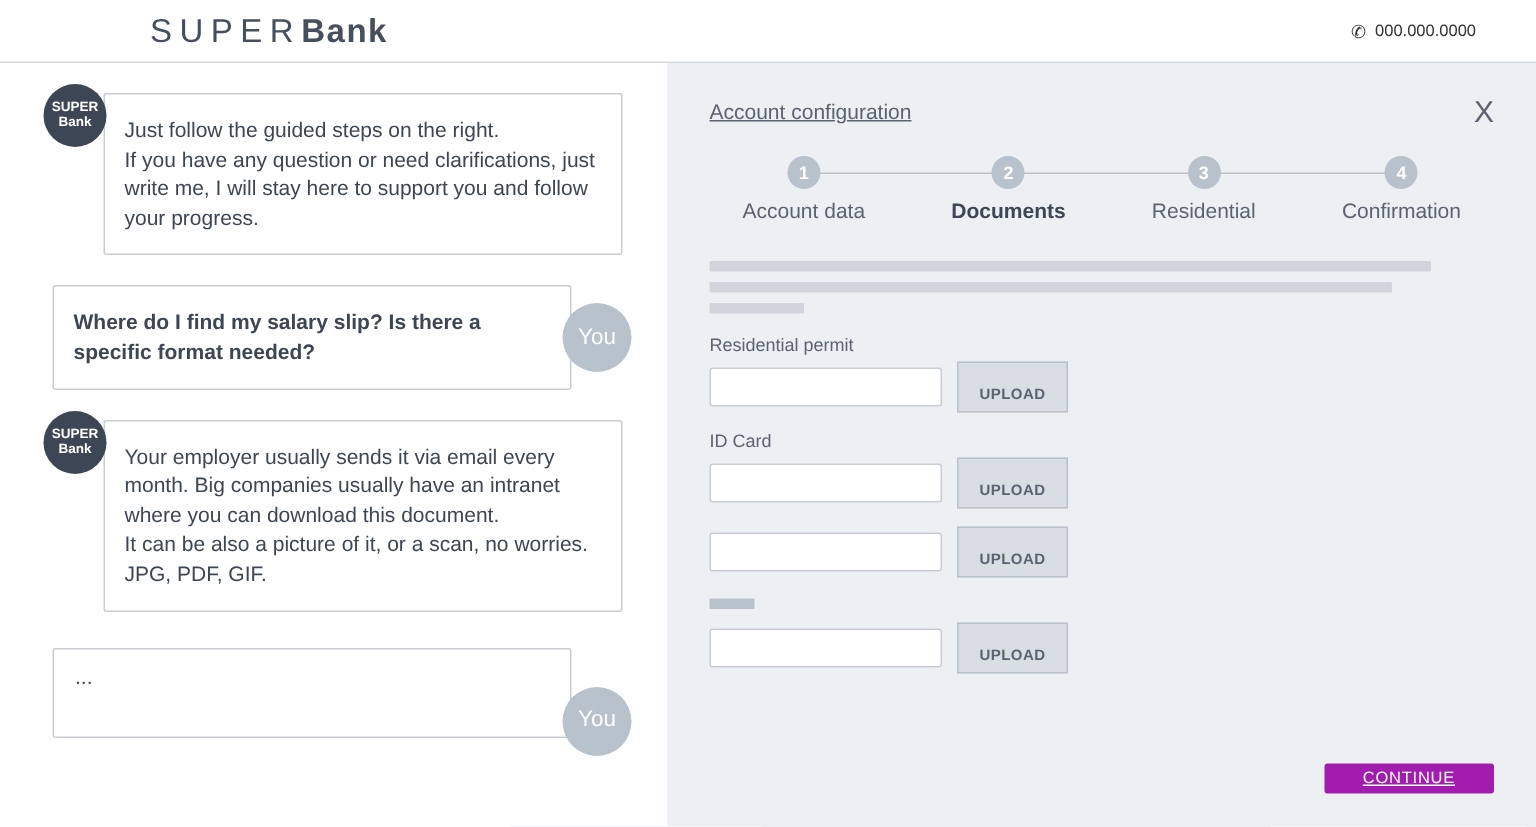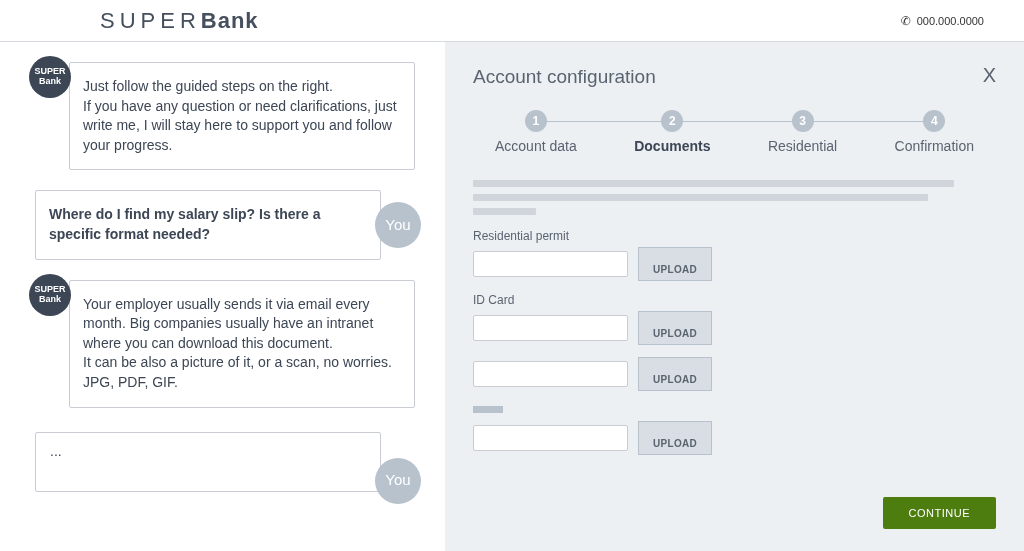--- a/index.html
+++ b/index.html
@@ -102,23 +102,24 @@
   }
   .chat-input-wrap .avatar.user { top: 26px; right: -6px;}
   
   .panel {
     flex: 1;
     background: #edf0f3;
     padding: 24px 28px;
     position: relative;
   }
   .panel-title {
-    font-size: 19px;
+    font-size: 14px;
     color: #5a6370;
     font-weight: 400;
+    text-decoration: underline;
   }
   .close {
     position: absolute;
     top: 22px;
     right: 28px;
     font-size: 20px;
     color: #5a6370;
     cursor: pointer;
   }
   .stepper {
@@ -196,29 +197,30 @@
     color: #5a6370;
     font-size: 10px;
     font-weight: 600;
     letter-spacing: 0.3px;
     cursor: pointer;
   }
   .continue {
     position: absolute;
     bottom: 22px;
     right: 28px;
-    background: #4d7c0f;
+    background: #a21caf;
     color: #fff;
     border: none;
-    height: 32px;
+    height: 20px;
     padding: 0 26px;
     font-size: 11px;
     letter-spacing: 0.5px;
     cursor: pointer;
     border-radius: 2px;
+    text-decoration: underline;
   }
 </style>
 </head>
 <body>
 
 <div class="header">
   <div class="logo">
     <span>SUPER</span><b>Bank</b>
   </div>
   <div class="phone">

